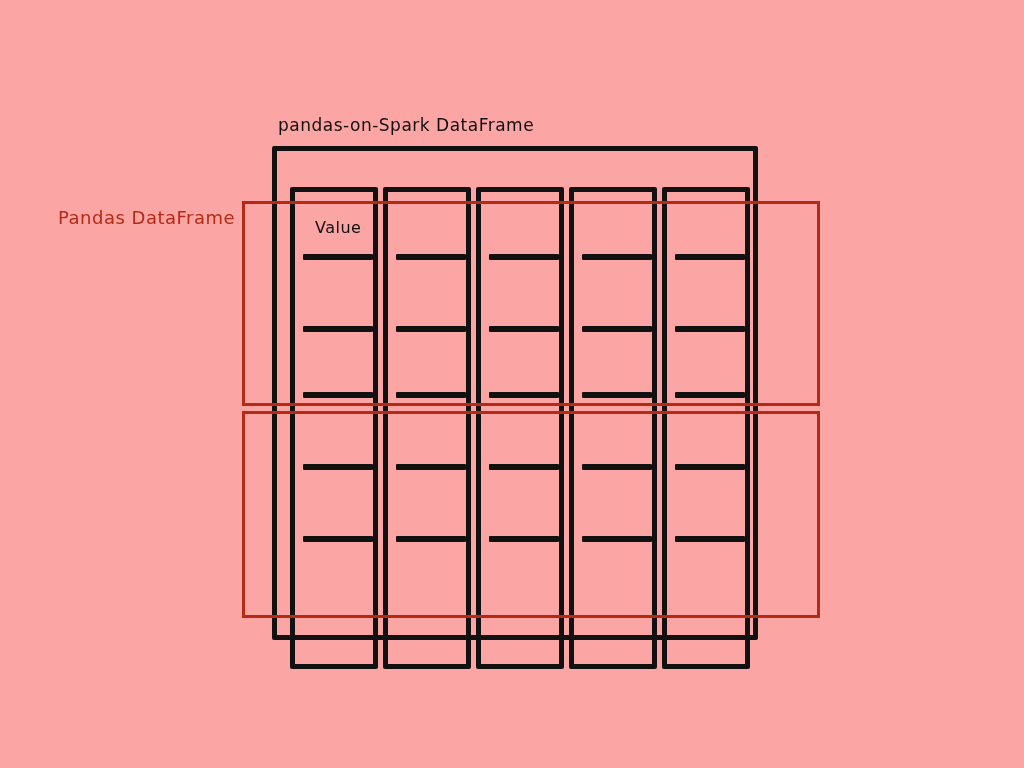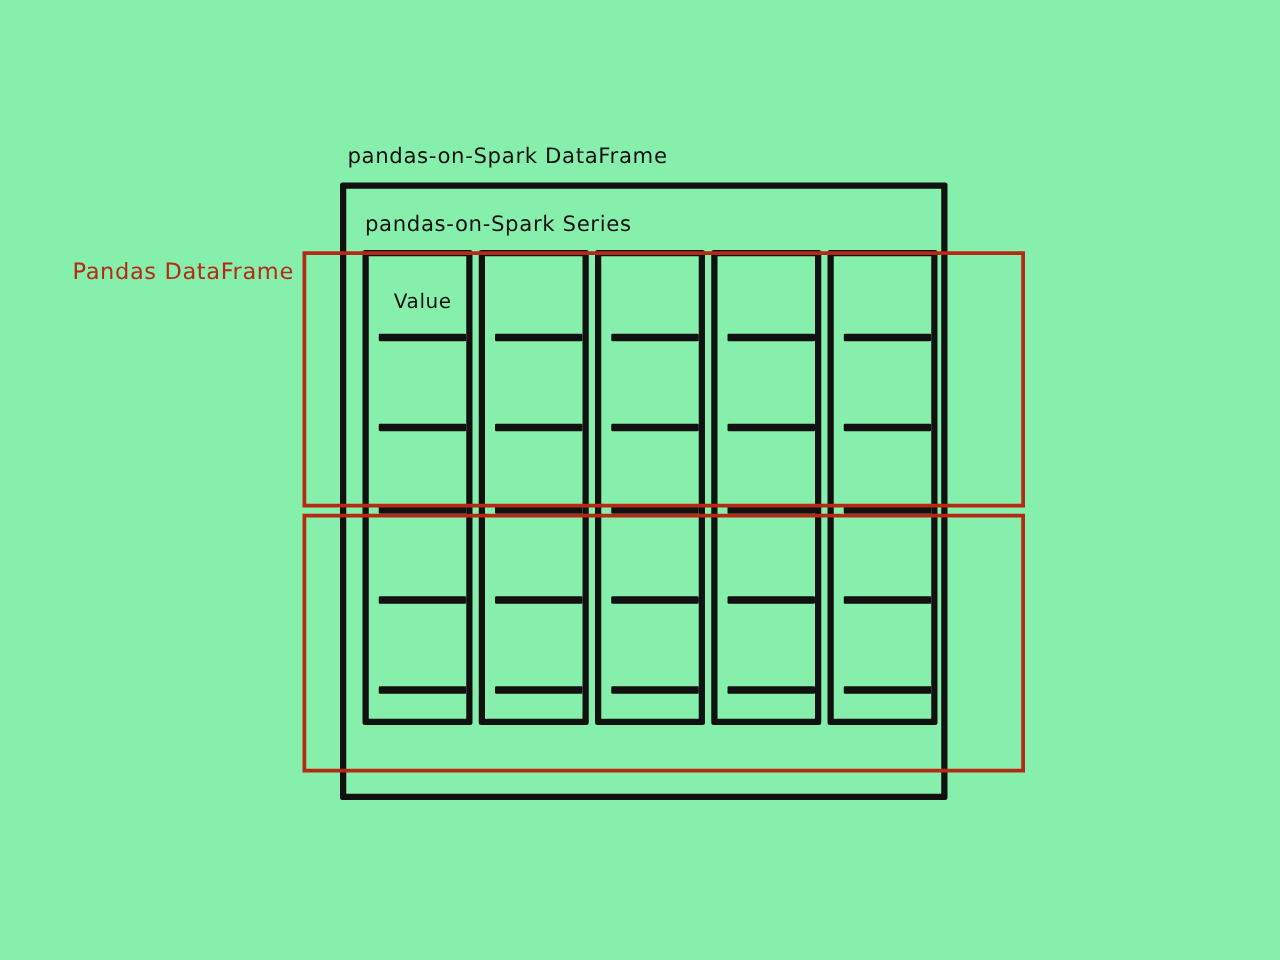--- a/index.html
+++ b/index.html
@@ -4,21 +4,21 @@
 <style>
   html, body {
     margin: 0;
     padding: 0;
     background: #ffffff;
   }
   #canvas {
     position: relative;
     width: 1024px;
     height: 768px;
-    background: #86efac;
+    background: #fca5a5;
     font-family: "DejaVu Sans", sans-serif;
     overflow: hidden;
   }
 
   
   .label {
     position: absolute;
     white-space: nowrap;
     font-family: "DejaVu Sans", sans-serif;
     letter-spacing: 0.5px;
@@ -44,23 +44,23 @@
     width: 486px;
     height: 494px;
     border: 5px solid #111111;
     box-sizing: border-box;
     border-radius: 2px;
   }
 
   
   .series-col {
     position: absolute;
-    top: 200px;
+    top: 187px;
     width: 88px;
-    height: 380px;
+    height: 482px;
     border: 5px solid #111111;
     box-sizing: border-box;
     border-radius: 2px;
     background: transparent;
   }
 
   
   .row-sep {
     position: absolute;
     height: 6px;
@@ -95,21 +95,20 @@
 </style>
 </head>
 <body>
 
 <div id="canvas" class="sketch">
 
   <div class="label label-dark" style="left:278px; top:115px;">pandas-on-Spark DataFrame</div>
 
   <div class="psdf-box"></div>
 
-  <div class="label label-dark" style="left:292px; top:170px;">pandas-on-Spark Series</div>
 
   <div class="label label-red" style="left:58px; top:207px;">Pandas DataFrame</div>
 
   <div class="series-col" style="left:290px;">
     <div class="row-sep" style="left:8px; top:62px; width:70px;"></div>
     <div class="row-sep" style="left:8px; top:134px; width:70px;"></div>
     <div class="row-sep" style="left:8px; top:200px; width:70px;"></div>
     <div class="row-sep" style="left:8px; top:272px; width:70px;"></div>
     <div class="row-sep" style="left:8px; top:344px; width:70px;"></div>
     <div class="label label-cell" style="left:20px; top:26px;">Value</div>

